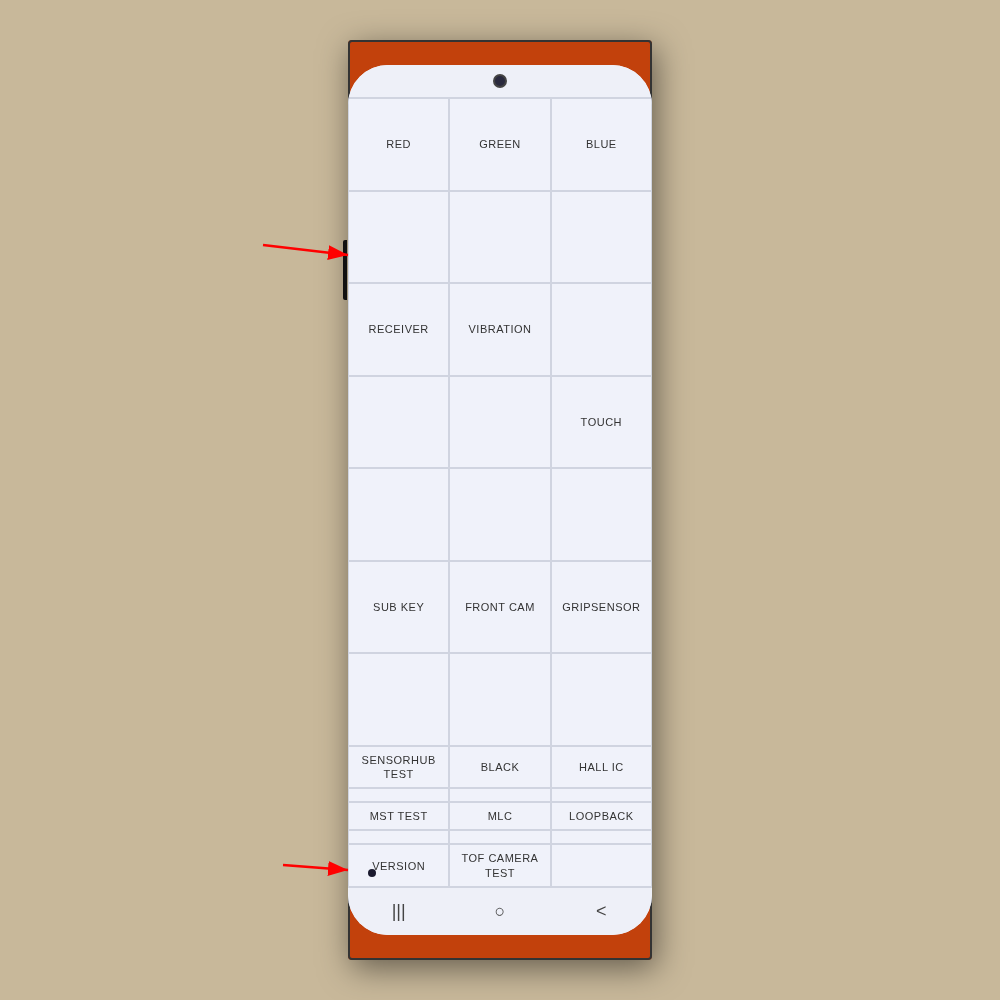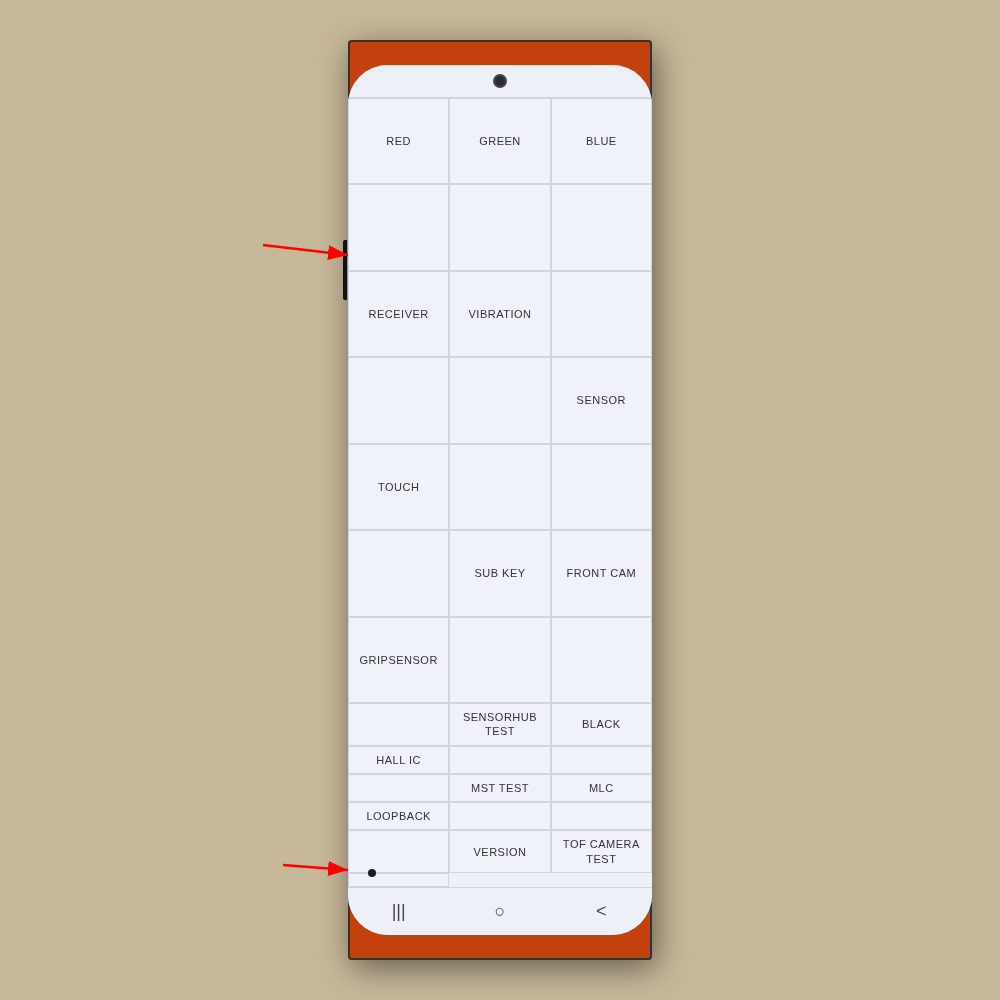--- a/index.html
+++ b/index.html
@@ -161,23 +161,20 @@
         <div class="grid-cell"></div>
         <div class="grid-cell">
           <span>RECEIVER</span>
         </div>
         <div class="grid-cell">
           <span>VIBRATION</span>
         </div>
         <div class="grid-cell"></div>
         <div class="grid-cell"></div>
         <div class="grid-cell"></div>
-        <div class="grid-cell">
-          <span>SENSOR</span>
-        </div>
         <div class="grid-cell">
           <span>TOUCH</span>
         </div>
         <div class="grid-cell"></div>
         <div class="grid-cell"></div>
         <div class="grid-cell"></div>
         <div class="grid-cell">
           <span>SUB KEY</span>
         </div>
         <div class="grid-cell">

